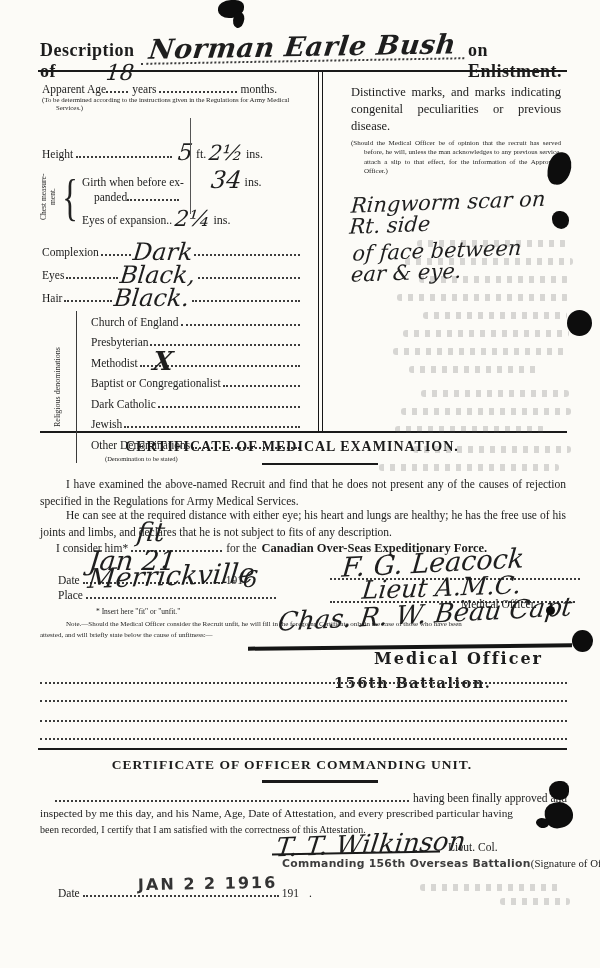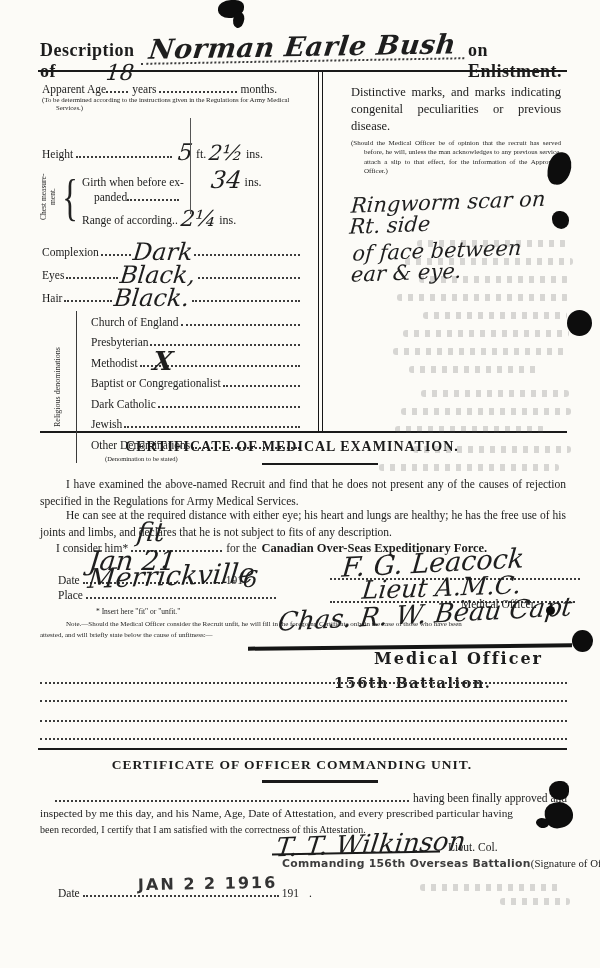--- a/index.html
+++ b/index.html
@@ -121,21 +121,21 @@
         <div class="chest-rows">
           <div class="row">
             <span class="girth-label">
               <span>Girth when before ex-</span><br>
               <span style="padding-left:12px;">panded</span><span class="dots" style="width:52px;"></span>
             </span>
             <span class="hw val-ft" style="font-size:24px;">34</span>
             <span class="unit">ins.</span>
           </div>
           <div class="row" style="margin-top:2px;">
-            <span>Range of according..</span>
+            <span>Eyes of expansion..</span>
             <span class="hw val-ft" style="font-size:22px;">2¼</span>
             <span class="unit">ins.</span>
           </div>
         </div>
       </div>
 
       <div class="row trio-row" style="margin-top:8px;">
         <span>Complexion</span>
         <span class="dots" style="width:30px;margin:0 2px;"></span>
         <span class="hw" style="font-size:24px;position:relative;top:4px;">Dark</span>

